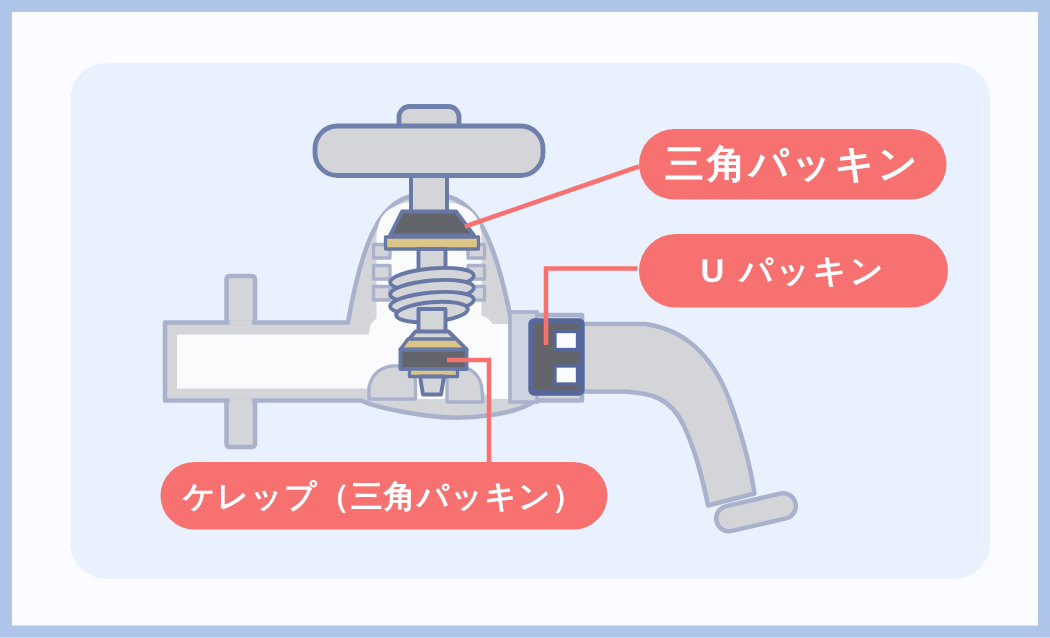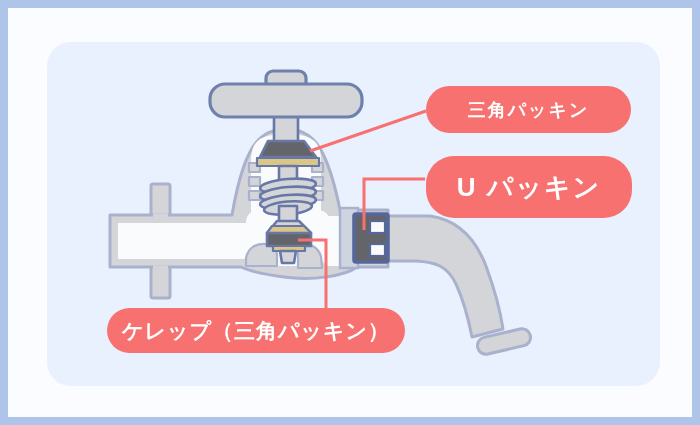--- a/index.html
+++ b/index.html
@@ -34,22 +34,22 @@
   .collar{fill:var(--collar);stroke:var(--metal-stroke);stroke-width:2.4;}
   .uframe{fill:var(--dark-packing);stroke:var(--u-frame);stroke-width:3.6;stroke-linejoin:round;}
   .unotch{fill:var(--interior);stroke:var(--u-frame);stroke-width:2.2;}
   .leader{fill:none;stroke:var(--accent-red);stroke-width:3;stroke-linejoin:miter;}
   .pill{
     position:absolute;display:flex;align-items:center;justify-content:center;
     background:var(--accent-red);color:var(--label-text);
     border-radius:28px;font-weight:bold;font-size:21px;letter-spacing:2px;
     white-space:nowrap;
   }
-  .pill-triangle{left:426px;top:86px;width:205px;height:47px;font-size:18px;}
-  .pill-u{left:426px;top:156px;width:206px;height:62px;font-size:26px;}
+  .pill-triangle{left:426px;top:86px;width:205px;height:47px;font-size:26px;}
+  .pill-u{left:426px;top:156px;width:206px;height:49px;font-size:22px;}
   .pill-kerep{left:107px;top:308px;width:298px;height:45px;letter-spacing:1px;}
 </style>
 </head>
 <body>
 
 <div class="margin-area"></div>
 <div class="panel"></div>
 
 <svg class="diagram" width="700" height="425" viewBox="0 0 700 425">
 

